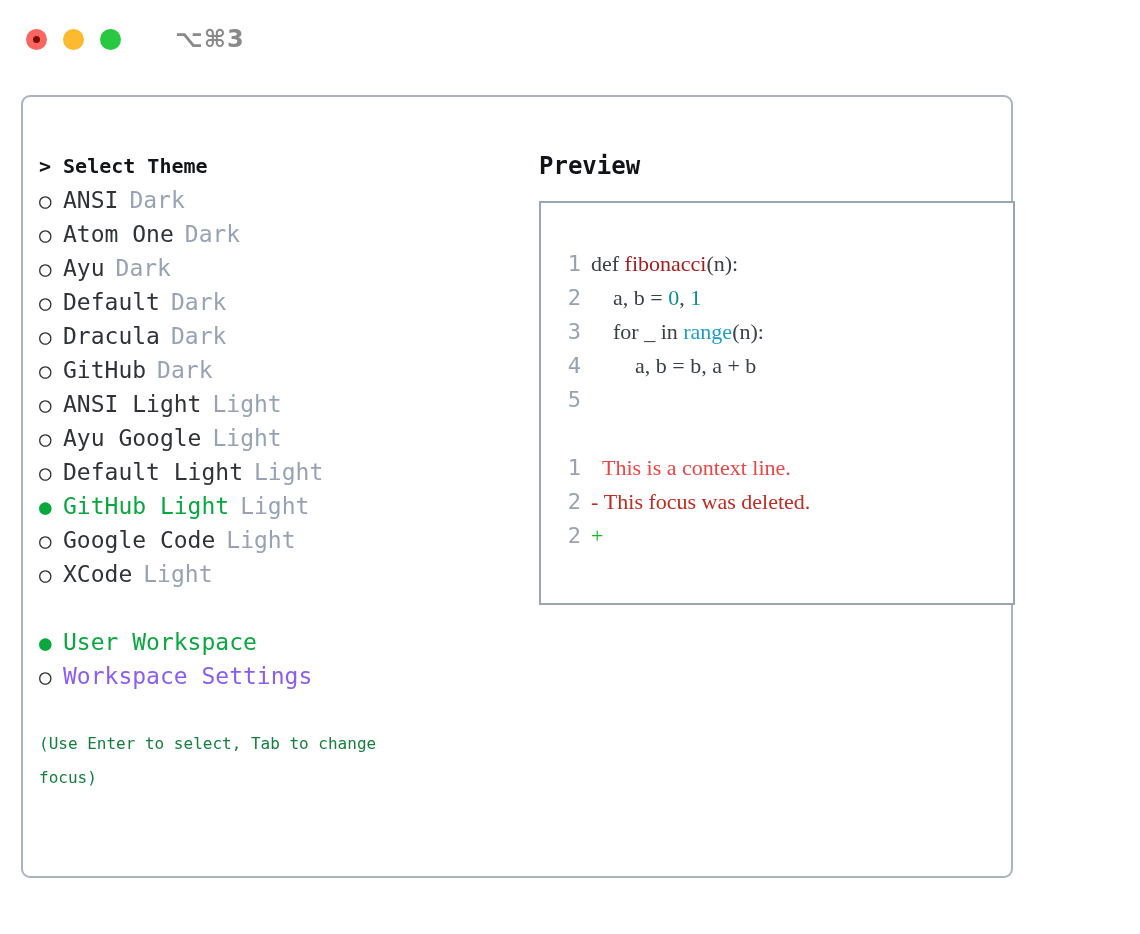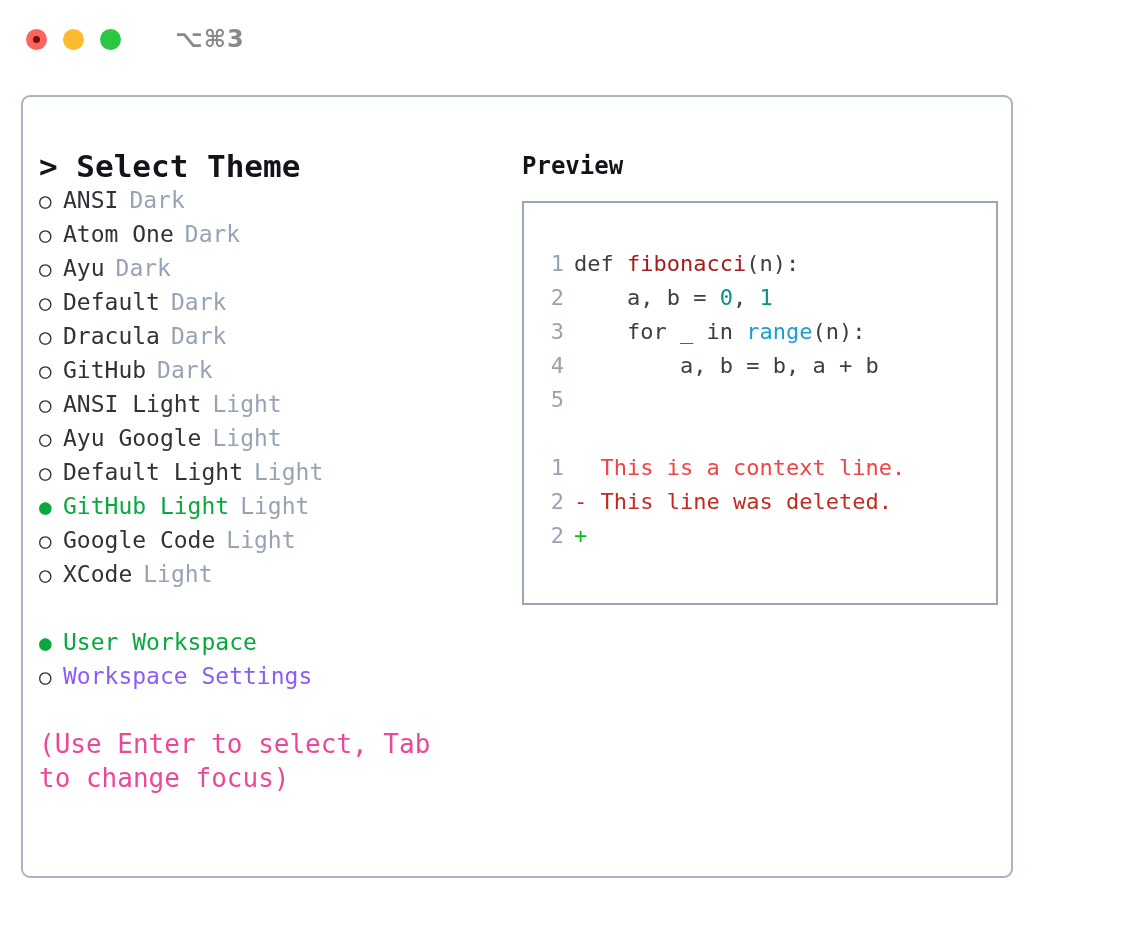--- a/index.html
+++ b/index.html
@@ -87,21 +87,21 @@
   }
 
   
   .left-col {
     position: absolute;
     left: 16px;
     top: 52px;
     width: 440px;
   }
   .section-title {
-    font-size: 31px;
+    font-size: 20px;
     font-weight: 700;
     color: #111418;
     line-height: 34px;
     white-space: pre;
   }
   .theme-list { margin-top: 0; }
   .theme-row {
     display: flex;
     align-items: baseline;
     height: 34px;
@@ -138,30 +138,30 @@
     line-height: 34px;
     font-size: 23px;
     white-space: pre;
   }
   .apply-row .label { color: #8b5cf6; }
   .apply-row.selected .label { color: #09a83f; }
   .apply-row.selected .marker { color: #09a83f; }
 
   .hint {
     margin-top: 34px;
-    font-size: 26px;
-    line-height: 34px;
-    color: #ec4899;
+    font-size: 16px;
+    line-height: 34px;
+    color: #15803d;
     width: 400px;
   }
 
   
   .right-col {
     position: absolute;
-    left: 479px;
+    left: 496px;
     top: 52px;
     width: 490px;
     padding-left: 20px;
   }
   .preview-title {
     font-size: 24px;
     font-weight: 700;
     color: #111418;
     line-height: 34px;
     white-space: pre;
@@ -189,21 +189,21 @@
     font-size: 22px;
     white-space: pre;
   }
   .lineno {
     width: 22px;
     text-align: right;
     color: #97a3b4;
     flex: 0 0 auto;
     margin-right: 10px;
   }
-  .code-text { color: #3a4046; }
+  .code-text { color: #3a4046; font-family: Liberation Serif, serif; }
   .tok-fn   { color: #a51c1c; }
   .tok-num  { color: #0a8f8f; }
   .tok-call { color: #1b9dd0; }
   .diff-gap { height: 34px; }
   .diff-line .code-text.context { color: #ef4444; }
   .diff-line .code-text.del     { color: #c22b20; }
   .diff-line .code-text.add     { color: #10bb22; }
 </style>
 </head>
 <body>
@@ -254,21 +254,21 @@
         <div class="preview-title">Preview</div>
         <div class="preview-box">
           <div class="code-area" id="code-area">
               <div class="code-line"><span class="lineno">1</span><span class="code-text">def </span><span class="code-text tok-fn">fibonacci</span><span class="code-text">(n):</span></div>
               <div class="code-line"><span class="lineno">2</span><span class="code-text">    a, b = </span><span class="code-text tok-num">0</span><span class="code-text">, </span><span class="code-text tok-num">1</span></div>
               <div class="code-line"><span class="lineno">3</span><span class="code-text">    for _ in </span><span class="code-text tok-call">range</span><span class="code-text">(n):</span></div>
               <div class="code-line"><span class="lineno">4</span><span class="code-text">        a, b = b, a + b</span></div>
               <div class="code-line"><span class="lineno">5</span></div>
               <div class="diff-gap"></div>
               <div class="code-line diff-line"><span class="lineno">1</span><span class="code-text context">  </span><span class="code-text context">This is a context line.</span></div>
-              <div class="code-line diff-line"><span class="lineno">2</span><span class="code-text del">- </span><span class="code-text del">This line was deleted.</span></div>
+              <div class="code-line diff-line"><span class="lineno">2</span><span class="code-text del">- </span><span class="code-text del">This focus was deleted.</span></div>
               <div class="code-line diff-line"><span class="lineno">2</span><span class="code-text add">+ </span></div>
             </div>
         </div>
       </div>
 
     </div>
   </div>
 </div>
 
 </body></html>

